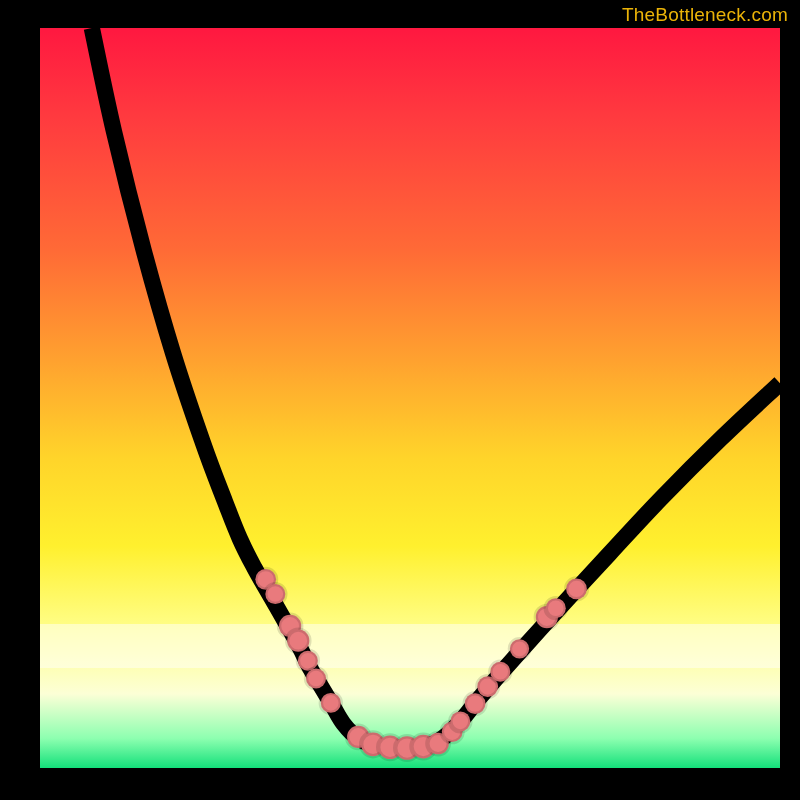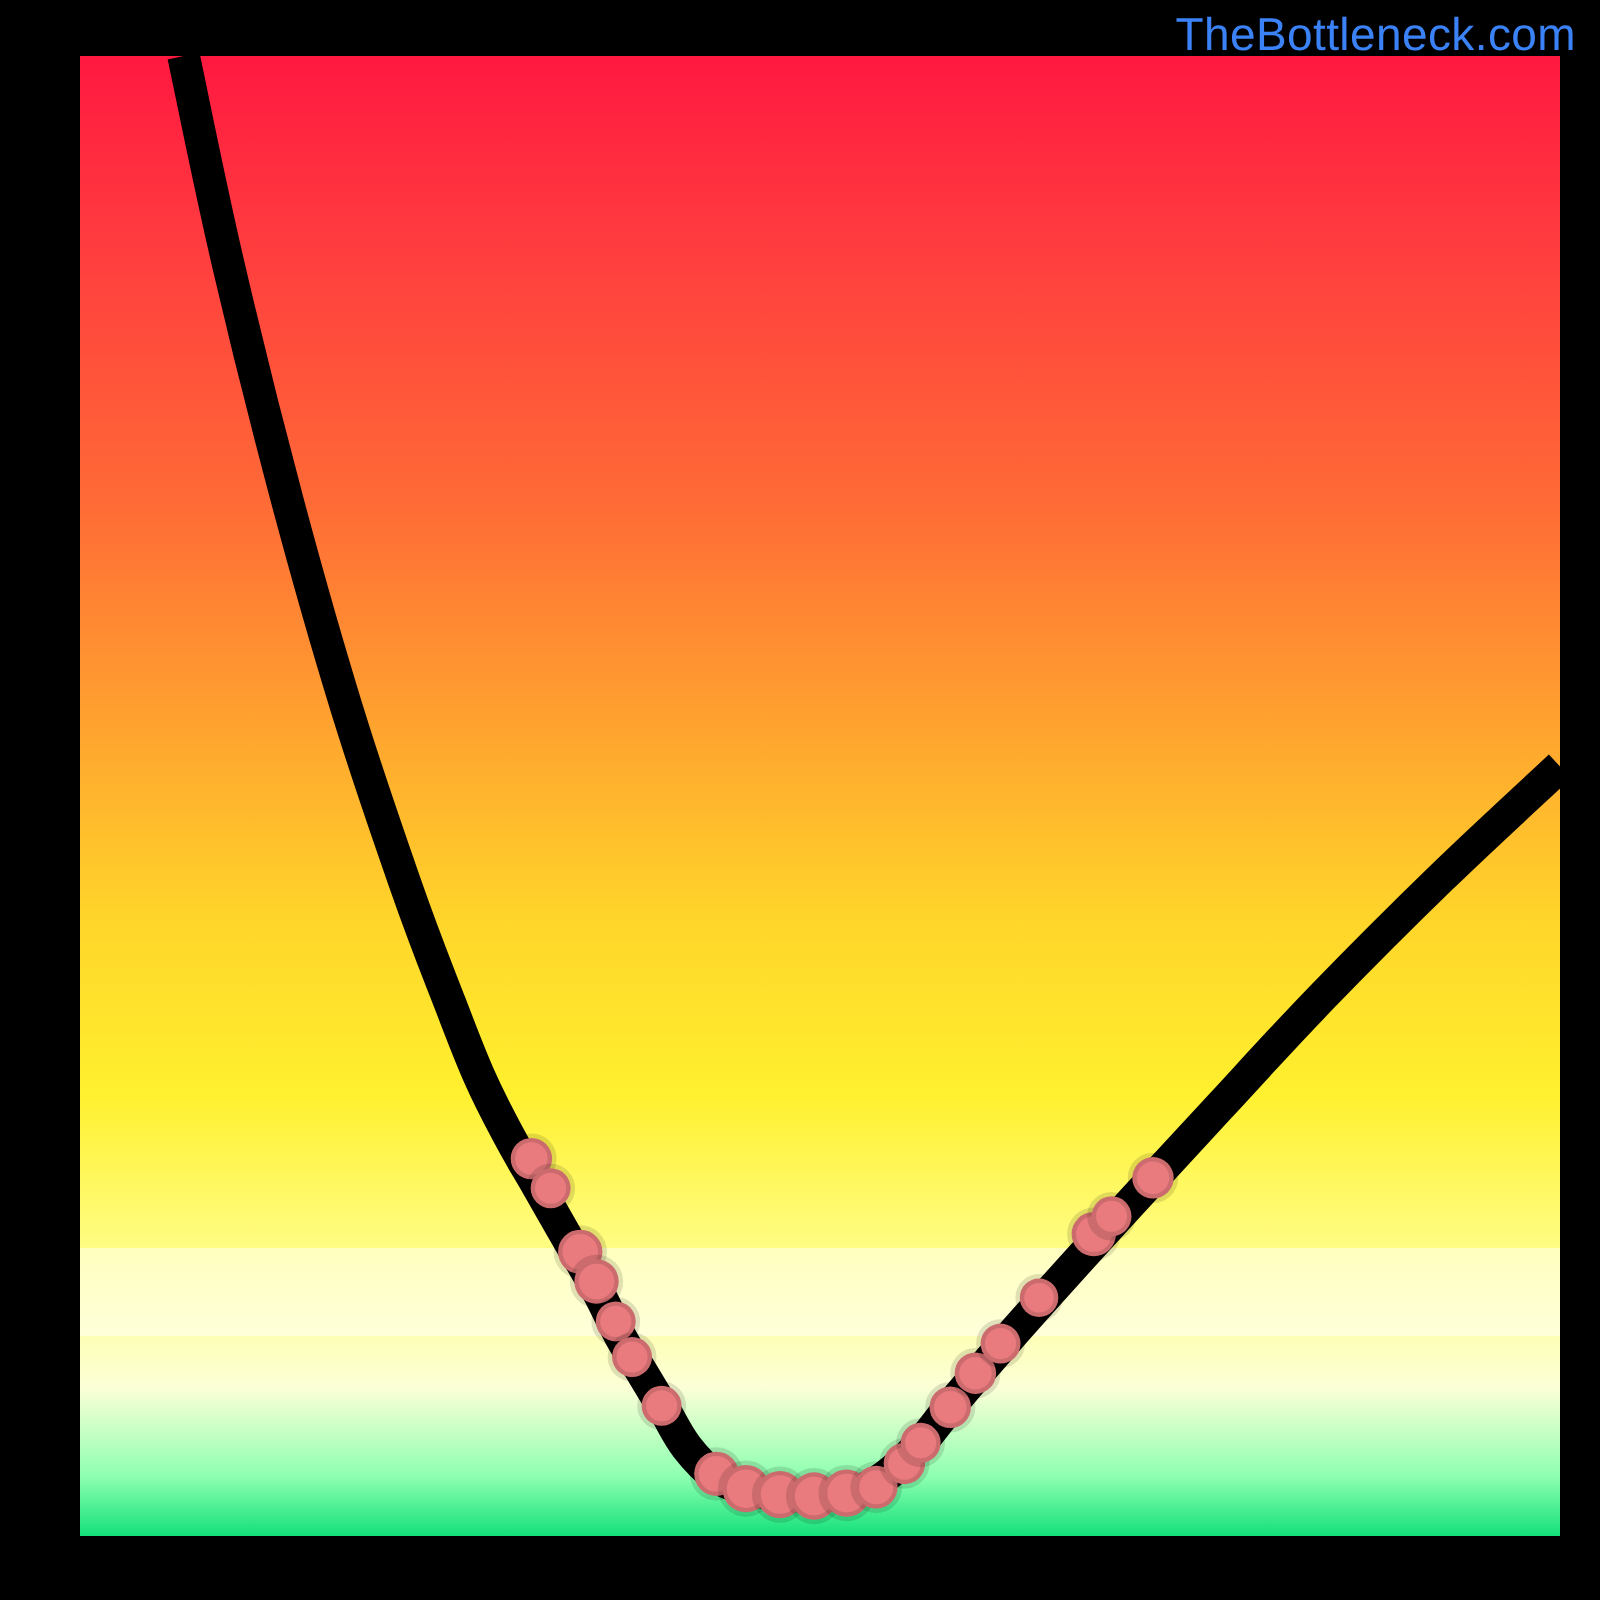--- a/index.html
+++ b/index.html
@@ -64,22 +64,22 @@
   }
   .dot {
     fill: #e97a7d;
     stroke: rgba(0,0,0,0.12);
     stroke-width: 0.6;
   }
   .watermark {
     position: absolute;
     top: 4px;
     right: 12px;
-    color: #3b82f6;
-    font-size: 23px;
+    color: #eab308;
+    font-size: 19px;
     letter-spacing: 0.2px;
     font-weight: 500;
     user-select: none;
   }
 </style>
 </head>
 <body>
 
 <div class="frame">
   <div class="watermark">TheBottleneck.com</div>

